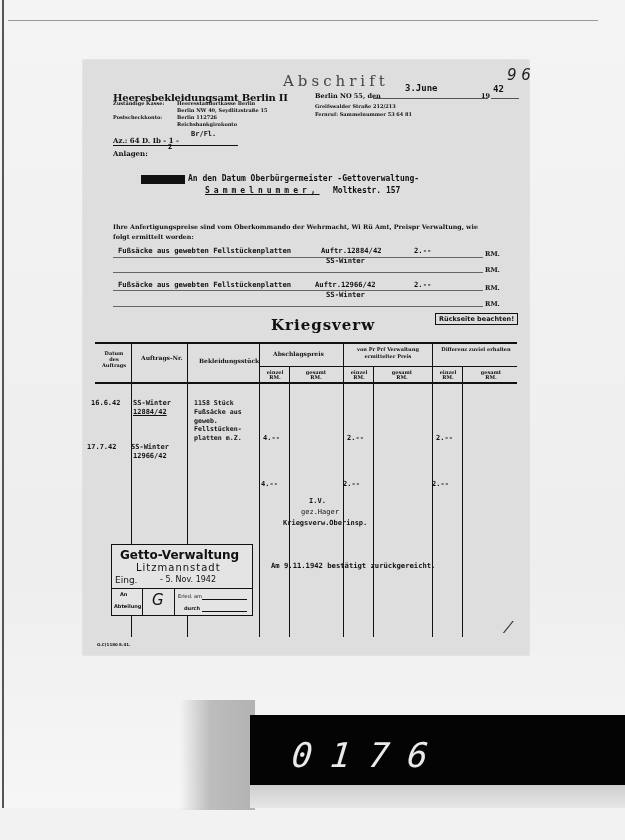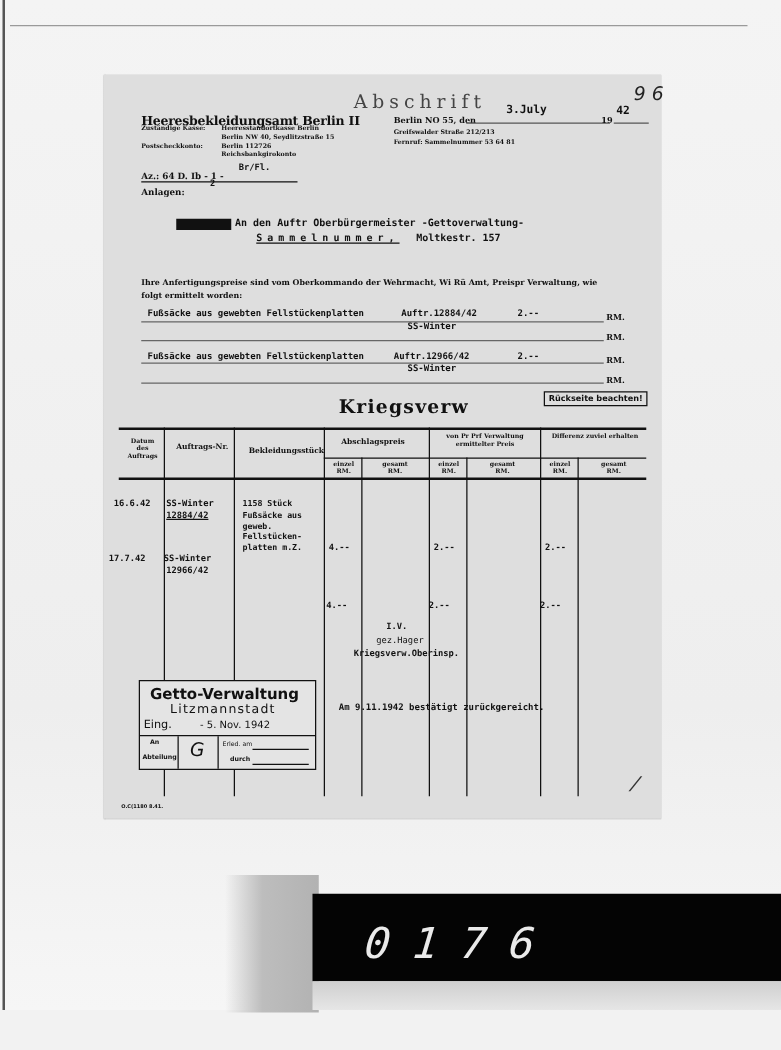--- a/index.html
+++ b/index.html
@@ -69,37 +69,37 @@
   <span class="p frak abschrift">Abschrift</span>
 
   <span class="p frak letterhead">Heeresbekleidungsamt Berlin II</span>
   <span class="p frak xs" style="left:30px;top:40px;">Zuständige Kasse:</span>
   <span class="p frak xs" style="left:94px;top:40px;">Heeresstandortkasse Berlin</span>
   <span class="p frak xs" style="left:94px;top:47px;">Berlin NW 40, Seydlitzstraße 15</span>
   <span class="p frak xs" style="left:30px;top:54px;">Postscheckkonto:</span>
   <span class="p frak xs" style="left:94px;top:54px;">Berlin 112726</span>
   <span class="p frak xs" style="left:94px;top:61px;">Reichsbankgirokonto</span>
 
-  <span class="p mono date-val">3.July</span>
+  <span class="p mono date-val">3.June</span>
   <span class="p mono year-val">42</span>
   <span class="p frak" style="left:232px;top:32px;font-size:6.5px;">Berlin NO 55, den</span>
   <div class="hr" style="left:290px;top:38px;width:115px;background:#555;"></div>
   <span class="p frak" style="left:398px;top:32px;font-size:6.5px;">19</span>
   <div class="hr" style="left:408px;top:38px;width:28px;background:#555;"></div>
   <span class="p frak xs" style="left:232px;top:43px;">Greifswalder Straße 212/213</span>
   <span class="p frak xs" style="left:232px;top:51px;">Fernruf: Sammelnummer 53 64 81</span>
 
   <span class="p frak" style="left:30px;top:76px;font-size:7px;">Az.: 64 D. Ib - 1 -</span>
   <span class="p mono" style="left:108px;top:70px;font-size:7px;">Br/Fl.</span>
   <div class="hr" style="left:30px;top:85px;width:125px;"></div>
   <span class="p frak" style="left:30px;top:89px;font-size:7px;">Anlagen:</span>
   <span class="p mono" style="left:85px;top:83px;font-size:7px;">2</span>
 
   <div class="redact" style="left:58px;"></div>
-  <span class="p mono addr" style="left:105px;top:114px;">An den Auftr Oberbürgermeister -Gettoverwaltung-</span>
+  <span class="p mono addr" style="left:105px;top:114px;">An den Datum Oberbürgermeister -Gettoverwaltung-</span>
   <span class="p mono addr" style="left:122px;top:126px;letter-spacing:4px;text-decoration:underline;">Sammelnummer,</span>
   <span class="p mono addr" style="left:250px;top:126px;">Moltkestr. 157</span>
 
   <span class="p frak" style="left:30px;top:163px;font-size:6.3px;">Ihre Anfertigungspreise sind vom Oberkommando der Wehrmacht, Wi Rü Amt, Preispr Verwaltung, wie</span>
   <span class="p frak" style="left:30px;top:173px;font-size:6.3px;">folgt ermittelt worden:</span>
 
   <span class="p mono" style="left:35px;top:186px;font-size:7.2px;">Fußsäcke aus gewebten Fellstückenplatten</span>
   <span class="p mono" style="left:238px;top:186px;font-size:7.2px;">Auftr.12884/42</span>
   <span class="p mono" style="left:243px;top:196px;font-size:7.2px;">SS-Winter</span>
   <span class="p mono" style="left:331px;top:186px;font-size:7.2px;">2.--</span>

